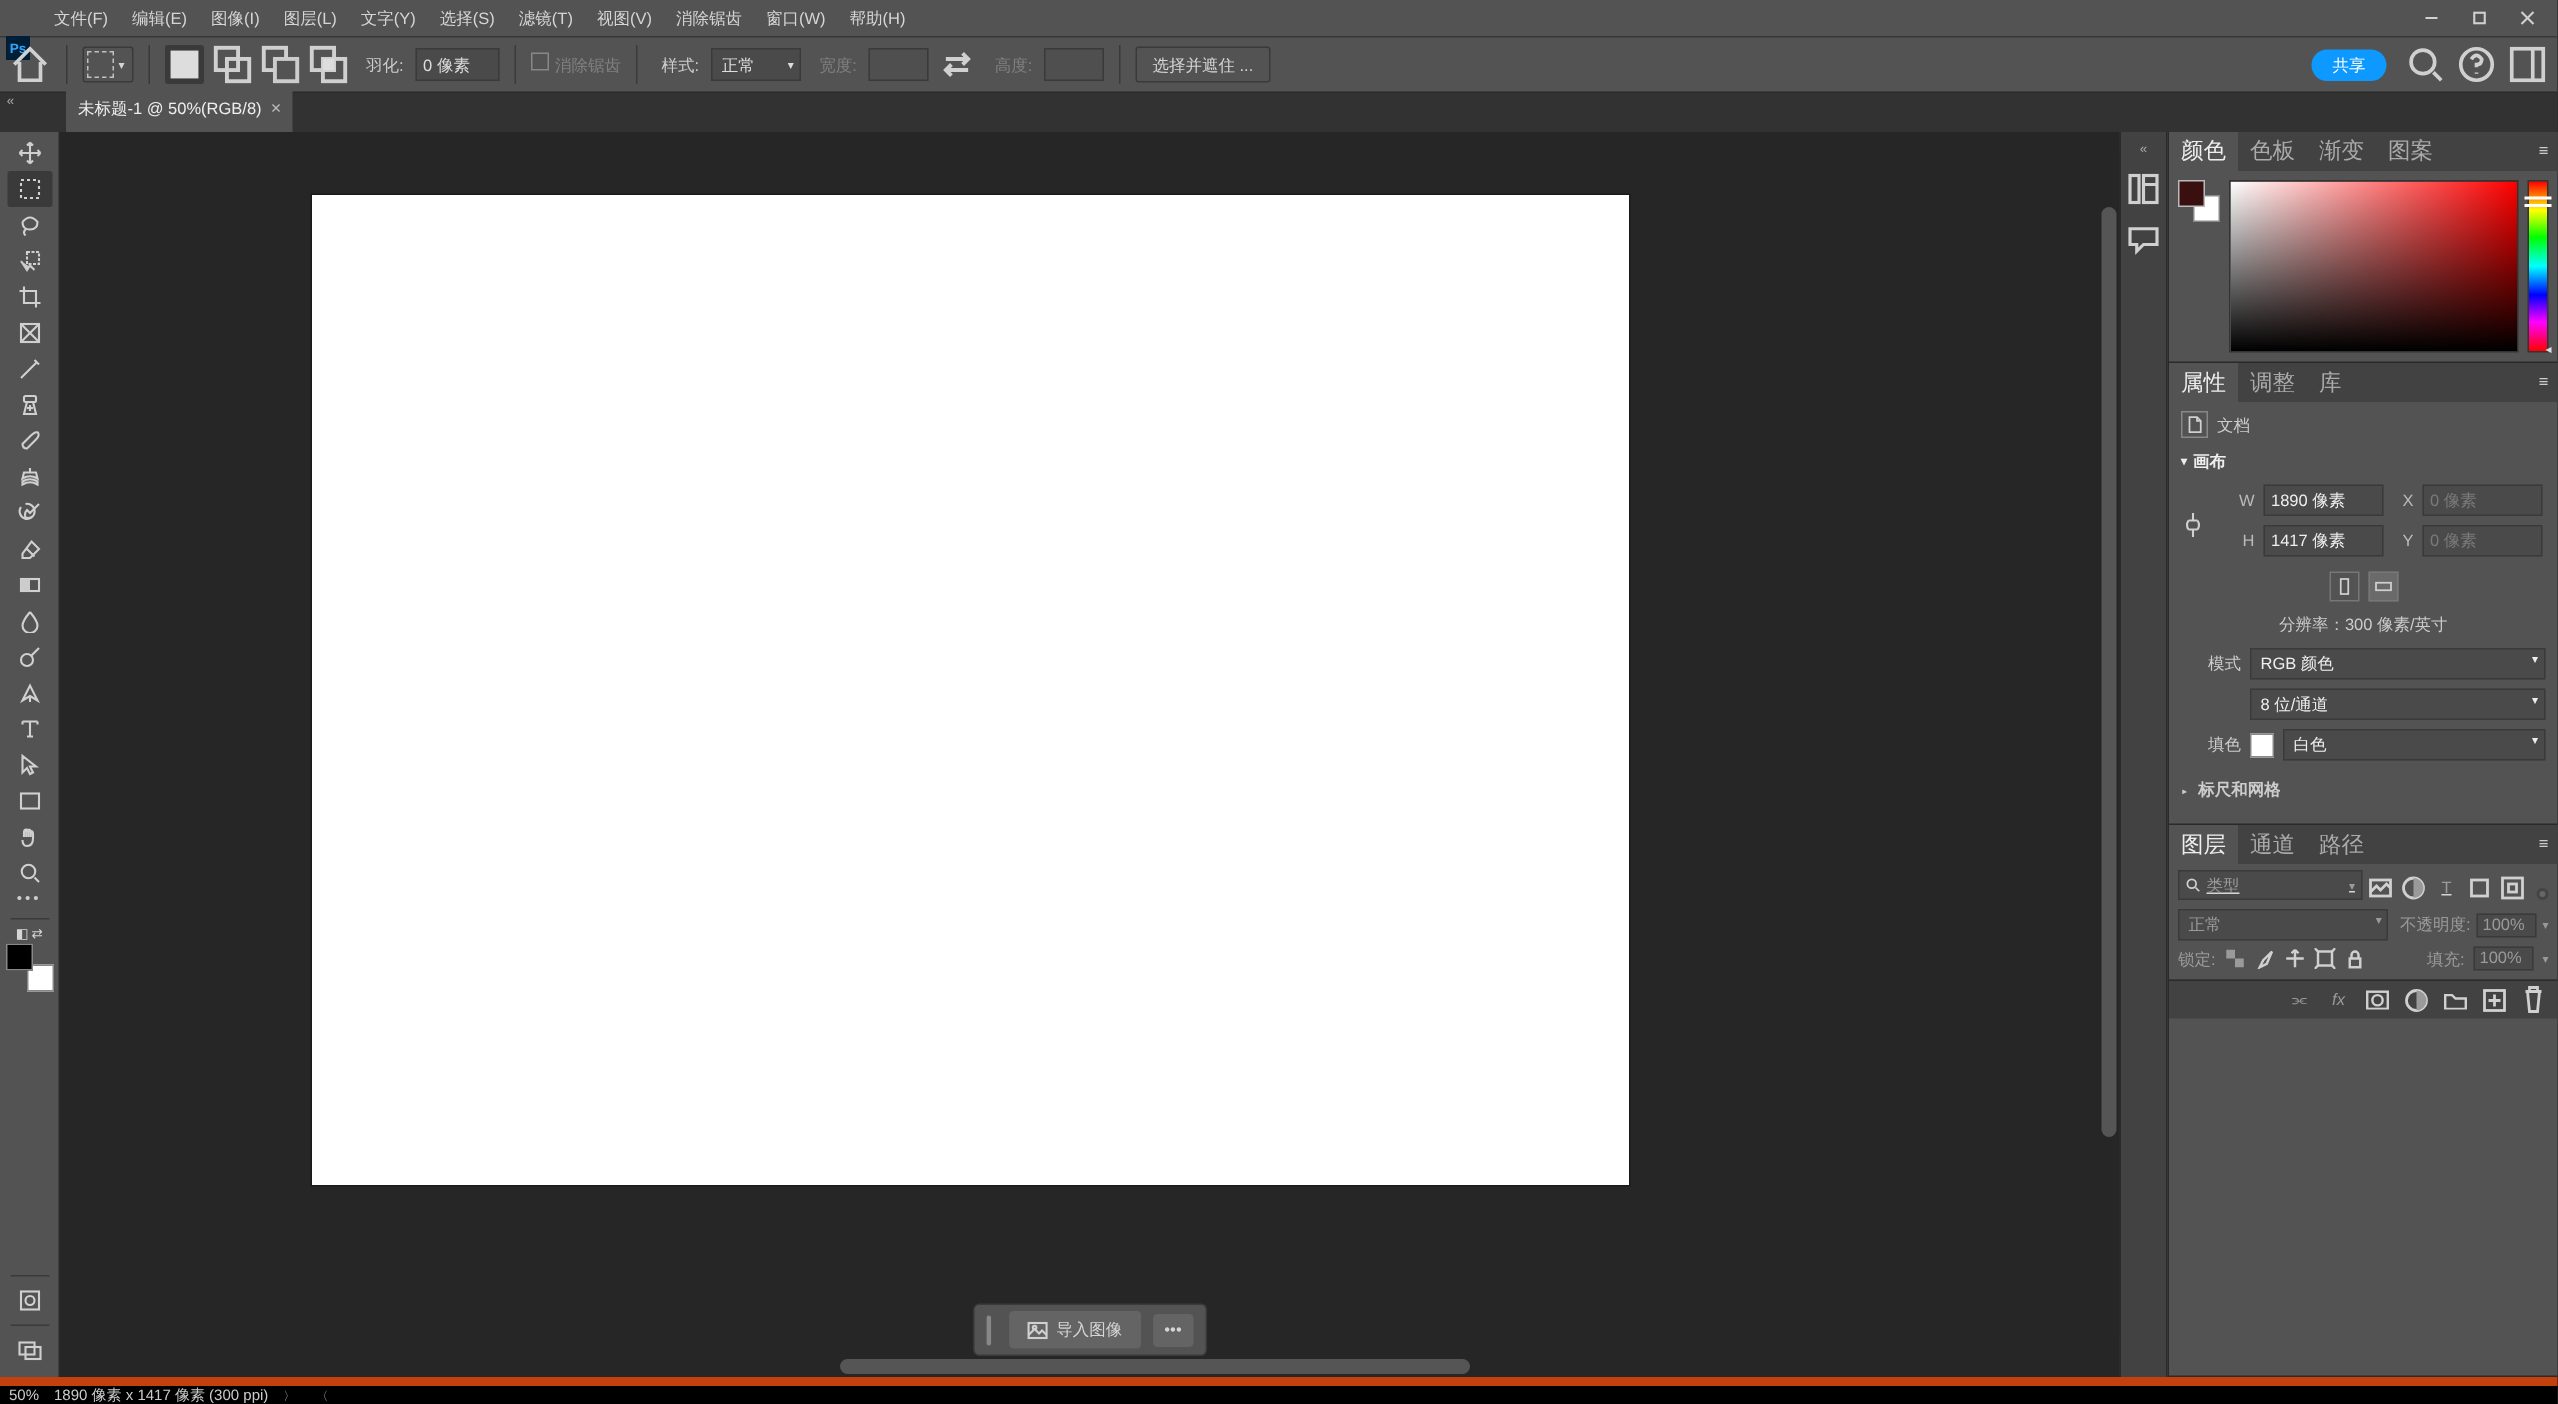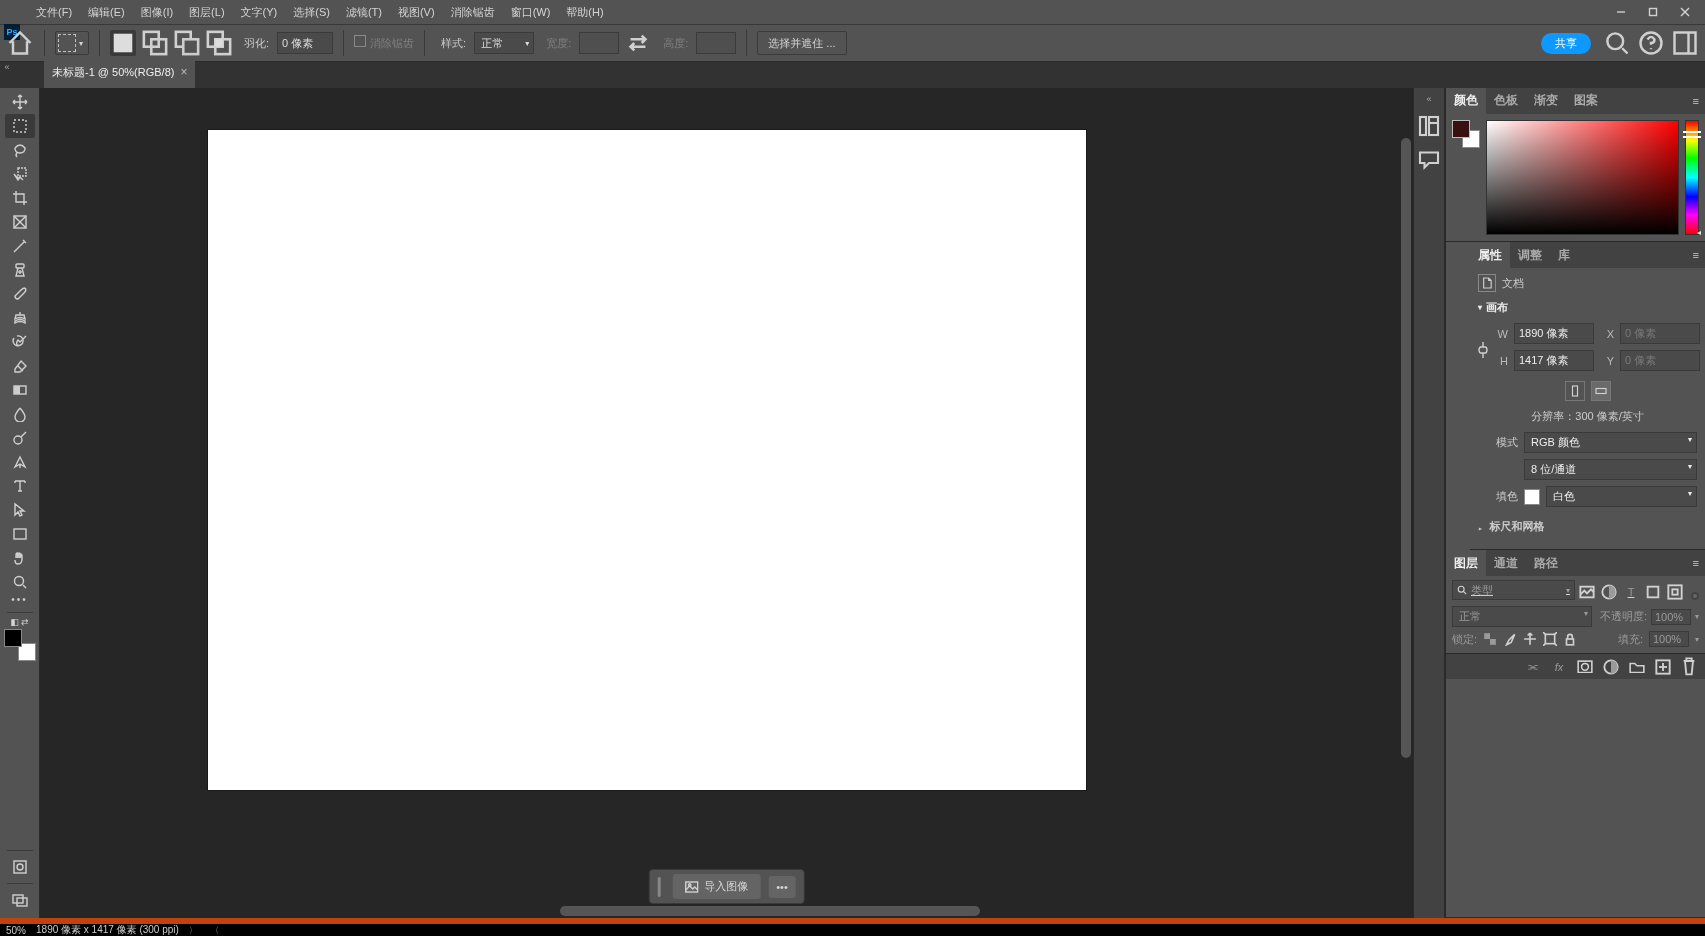--- a/index.html
+++ b/index.html
@@ -70,21 +70,21 @@
 
 
 .panel-strip { width: 32px; background: #424242; border-left: 1px solid #2a2a2a; border-right: 1px solid #2a2a2a; display: flex; flex-direction: column; align-items: center; gap: 10px; padding-top: 6px; }
 .panel-strip .collapse-handle { color: #aaa; font-size: 9px; }
 .pstrip-btn { width: 24px; height: 24px; display: flex; align-items: center; justify-content: center; }
 
 
 .rightcol { width: 260px; background: #535353; display: flex; flex-direction: column; border-left: 1px solid #2a2a2a; }
 .panel { border-bottom: 1px solid #2a2a2a; display: flex; flex-direction: column; }
 .panel-tabs { display: flex; height: 26px; background: #424242; align-items: stretch; }
-.ptab { padding: 0 8px; display: flex; align-items: center; color: #aaa; font-size: 12px; font-weight: bold; }
+.ptab { padding: 0 8px; display: flex; align-items: center; color: #aaa; font-size: 15px; }
 .ptab.active { background: #535353; color: #eee; }
 .ptab-menu { margin-left: auto; padding: 0 6px; display: flex; align-items: center; color: #ccc; }
 
 
 .color-body { display: flex; padding: 6px; gap: 6px; height: 128px; }
 .color-swatches { position: relative; width: 28px; height: 28px; }
 .color-swatches .fg2 { position: absolute; width: 18px; height: 18px; top: 0; left: 0; background: #3a0f0f; border: 1.5px solid #bbb; }
 .color-swatches .bg2 { position: absolute; width: 18px; height: 18px; bottom: 0; right: 0; background: #fff; border: 1px solid #888; }
 .color-cube { flex: 1; position: relative; background:
   linear-gradient(to bottom, rgba(0,0,0,0), #000),
@@ -462,21 +462,21 @@
           <div class="bg2"></div>
           <div class="fg2"></div>
         </div>
         <div class="color-cube"></div>
         <div class="hue-strip">
             <span class="hue-caret">◂</span>
           </div>
       </div>
     </div>
 
-    <div class="panel" style="height:308px;margin-left:24px;">
+    <div class="panel" style="height:308px;">
       <div class="panel-tabs">
         <div class="ptab active">属性</div>
         <div class="ptab">调整</div>
         <div class="ptab">库</div>
         <div class="ptab-menu">≡</div>
       </div>
       <div class="props-body">
         <div class="props-header">
           <div class="props-icon">
               <svg viewBox="0 0 12 14" width="10" height="12">

